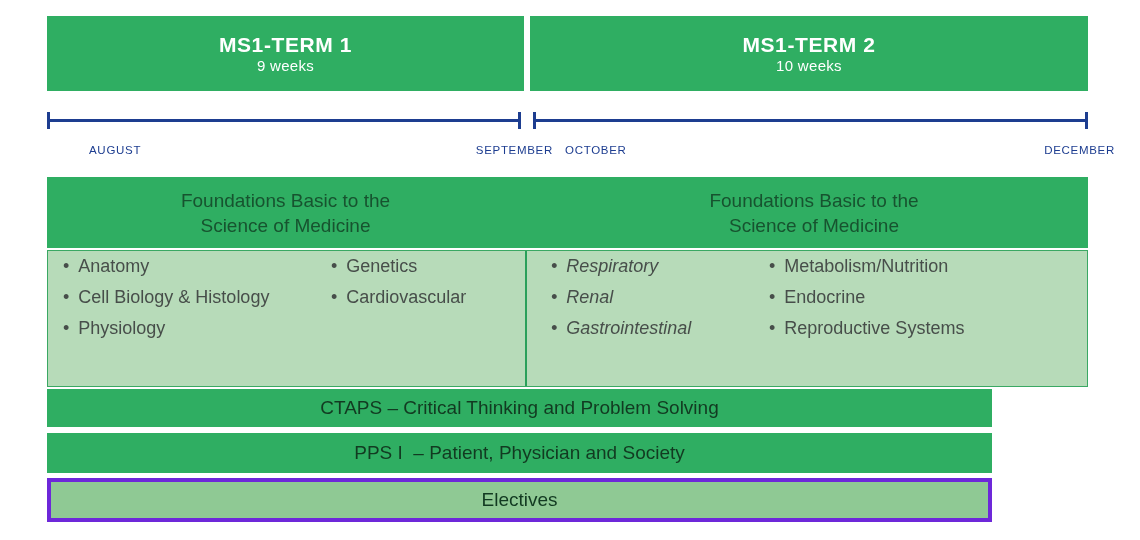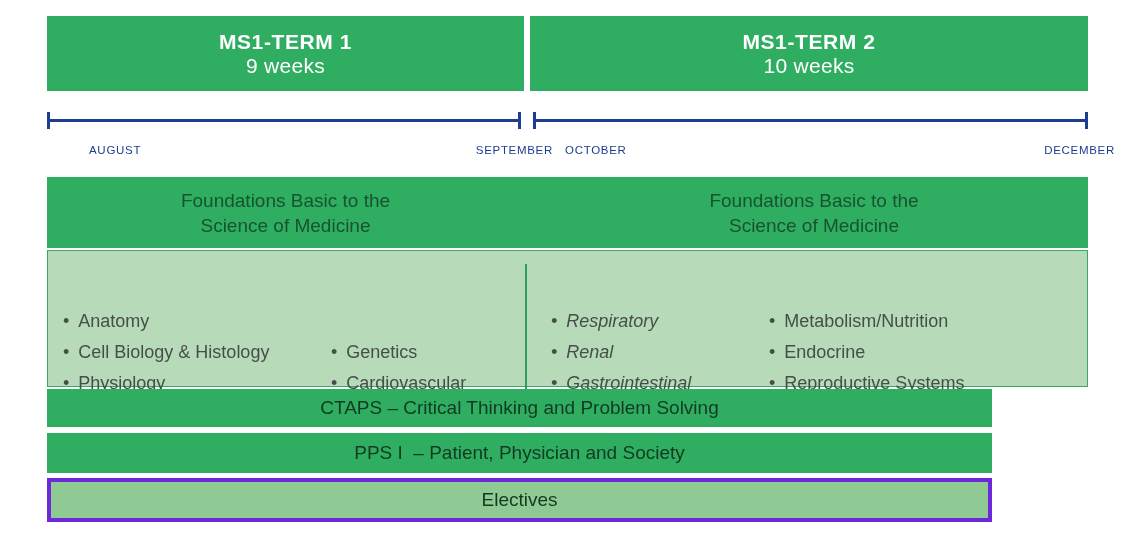--- a/index.html
+++ b/index.html
@@ -19,21 +19,21 @@
     -webkit-font-smoothing:antialiased;
   }
   .stage{position:relative;width:1140px;height:540px;overflow:hidden;padding-left:20px;}
 
   
   .header-row{position:absolute;left:47px;top:16px;width:1041px;height:75px;display:flex;gap:6px;}
   .term-box{background:var(--green);color:#fff;display:flex;flex-direction:column;justify-content:center;align-items:center;}
   .term-box.t1{width:477px;}
   .term-box.t2{flex:1;}
   .term-title{font-size:21px;font-weight:bold;letter-spacing:.6px;}
-  .term-sub{font-size:21px;margin-top:0;letter-spacing:.3px;}
+  .term-sub{font-size:15px;margin-top:0;letter-spacing:.3px;}
 
   
   .bracket{position:absolute;top:112px;height:17px;}
   .bracket .bar{position:absolute;left:0;right:0;top:7px;height:3px;background:var(--navy);}
   .bracket .cap{position:absolute;top:0;width:3px;height:17px;background:var(--navy);}
   .bracket .cap.left{left:0;}
   .bracket .cap.right{right:0;}
   .bracket.b1{left:47px;width:474px;}
   .bracket.b2{left:533px;width:555px;}
 
@@ -45,21 +45,21 @@
   
   .foundations{position:absolute;left:47px;top:177px;width:1041px;height:71px;background:var(--green);display:flex;gap:16px;}
   .foundations .half{display:flex;flex-direction:column;justify-content:center;align-items:center;
                      color:var(--dark-green);font-size:19px;line-height:25px;font-weight:500;}
   .foundations .half.l{width:477px;}
   .foundations .half.r{flex:1;}
 
   
   .courses{position:absolute;left:47px;top:250px;width:1041px;height:137px;
            background:var(--light-green);border:1px solid #3aa863;display:flex;}
-  .courses .half{display:flex;align-items:flex-end;height:100%;margin-top:13px;}
+  .courses .half{display:flex;align-items:flex-start;height:100%;}
   .courses .half.l{width:479px;border-right:2px solid #2aa05a;padding-left:15px;}
   .courses .half.r{flex:1;padding-left:24px;}
   .col{display:flex;flex-direction:column;}
   .half.l .col.c1{width:268px;}
   .half.r .col.c1{width:218px;font-style:italic;}
   .topic{display:flex;align-items:baseline;font-size:18px;line-height:31px;color:var(--bullet-text);}
   .topic::before{content:"\2022";margin-right:9px;color:var(--bullet-text);}
 
   
   .band{position:absolute;left:47px;width:945px;display:flex;align-items:center;justify-content:center;

